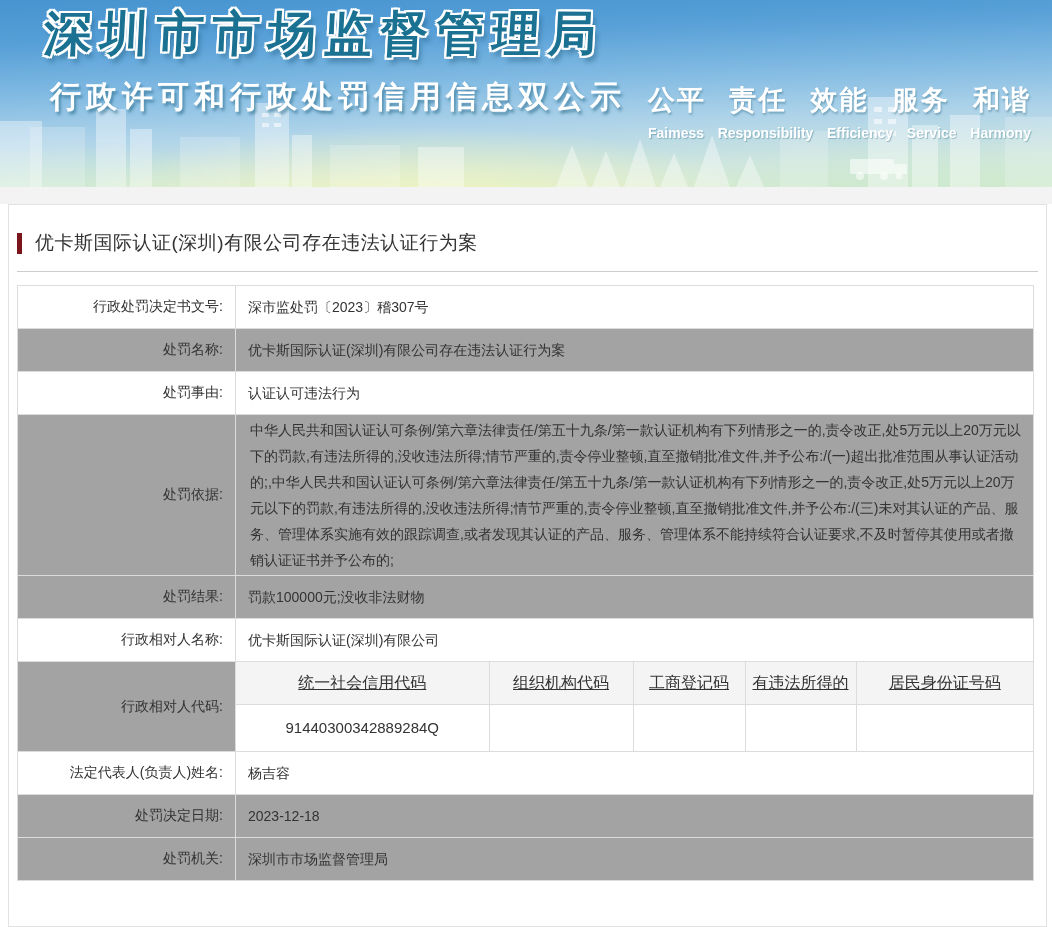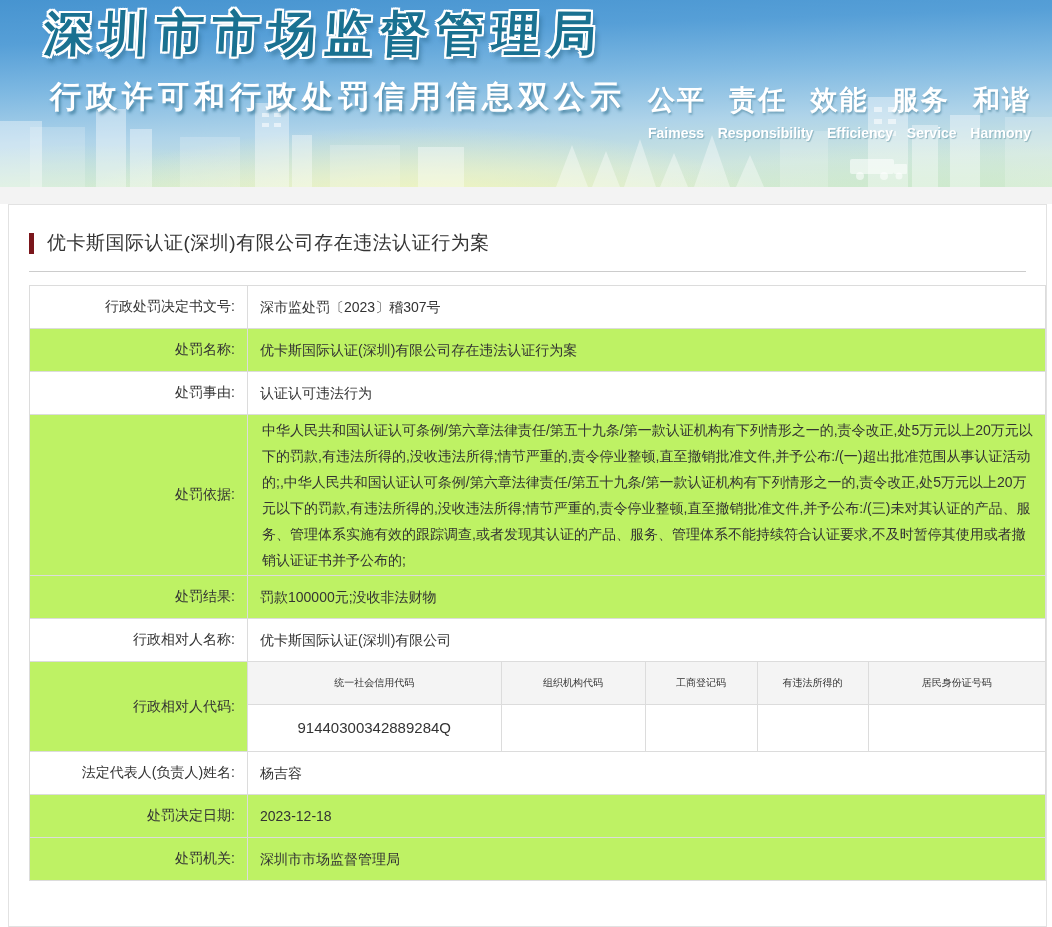--- a/index.html
+++ b/index.html
@@ -45,40 +45,40 @@
   .motto-en {
     display:flex; justify-content:space-between; margin-top:7px;
     font-size:14px; font-weight:bold; color:#fff;
     text-shadow:1px 1px 1px rgba(50,110,135,0.4);
   }
 
   
   .gap-strip { height:17px; background:#f3f3f3; }
   .panel {
     margin:0 5px 0 8px; height:723px; overflow:hidden;
-    background:#fff; border:1px solid #e2e2e2; padding:0 20px;
+    background:#fff; border:1px solid #e2e2e2; padding:0 8px;
   }
   .case-title-row { display:flex; align-items:center; gap:13px; padding-top:25px; }
   .red-bar { width:5px; height:21px; background:#7a161b; flex:0 0 auto; }
   .case-title { margin:0; font-size:19px; font-weight:400; color:#333; letter-spacing:0.5px; }
   .title-divider { border:none; border-top:1px solid #cccccc; margin:15px 0 0 0; }
 
   
   .info-table { width:1017px; border-collapse:collapse; margin-top:13px; table-layout:fixed;border-radius:30px; }
   .info-table td { border:1px solid #dcdcdc; font-size:14px; color:#333; vertical-align:middle; background:#fff; }
-  tr.shade > td { background:#bef264; }
+  tr.shade > td { background:#a3a3a3; }
   .label-cell { width:218px; text-align:right; padding:0 12px; height:43px; }
   .value-cell { padding:2px 12px; text-align:left; line-height:20px; }
   tr.multiline .value-cell { line-height:26px; padding:2px 12px 2px 14px; }
 
   
   .code-cell { padding:0 !important; }
   .code-table { width:100%; border-collapse:collapse; border-style:hidden; table-layout:fixed; }
   .code-table td { border:1px solid #dcdcdc; text-align:center; color:#333; }
-  .code-table tr.hdr td { height:42px; font-size:10px; background:#f4f4f4; }
+  .code-table tr.hdr td { height:42px; font-size:16px; background:#f4f4f4;text-decoration:underline; }
   .code-table tr.val td { height:47px; font-size:15px; background:#ffffff; }
 </style>
 </head>
 <body>
 
 <div class="page">
 
   <header class="banner">
     <svg class="skyline" viewBox="0 0 1052 100" preserveAspectRatio="none" aria-hidden="true">
       <g fill="rgba(255,255,255,0.20)">

